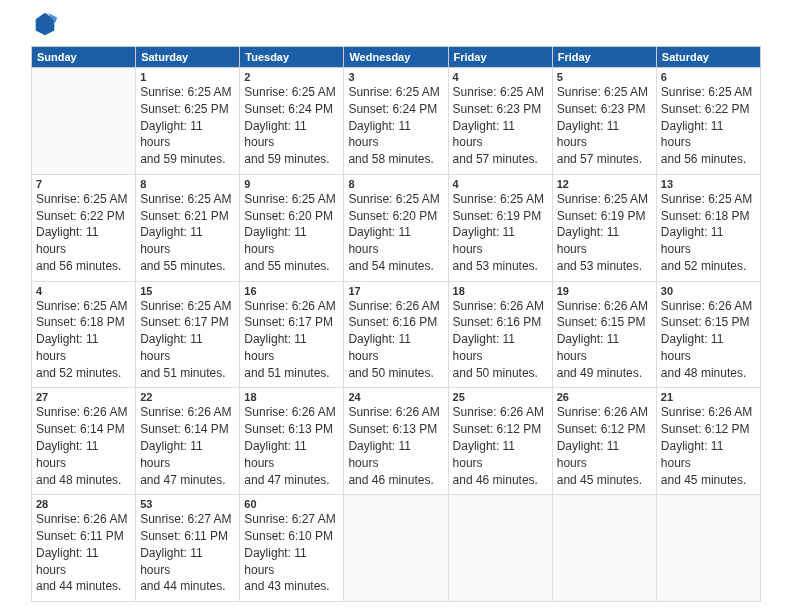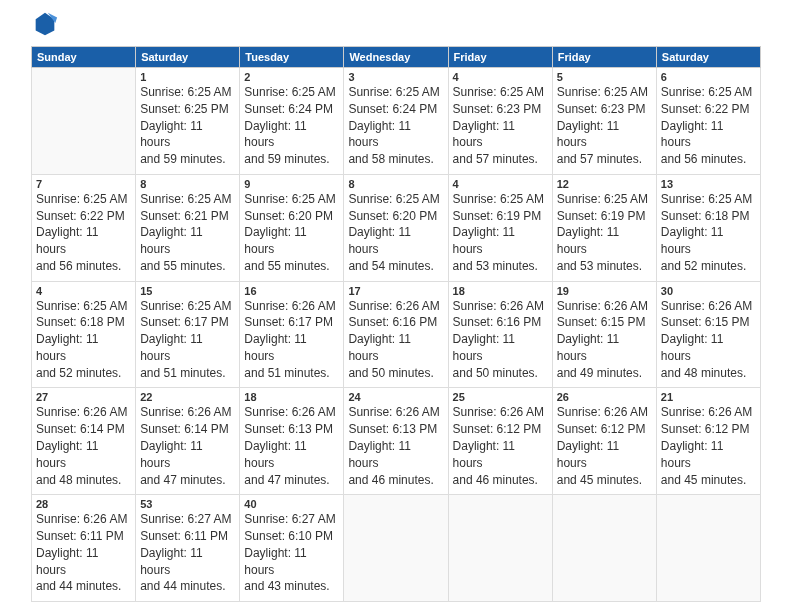--- a/index.html
+++ b/index.html
@@ -245,21 +245,21 @@
         <tr>
           <td>
             <span class="day-number">28</span>
             <div class="cell-info">Sunrise: 6:26 AM<br>Sunset: 6:11 PM<br>Daylight: 11 hours<br>and 44 minutes.</div>
           </td>
           <td>
             <span class="day-number">53</span>
             <div class="cell-info">Sunrise: 6:27 AM<br>Sunset: 6:11 PM<br>Daylight: 11 hours<br>and 44 minutes.</div>
           </td>
           <td>
-            <span class="day-number">40</span>
+            <span class="day-number">60</span>
             <div class="cell-info">Sunrise: 6:27 AM<br>Sunset: 6:10 PM<br>Daylight: 11 hours<br>and 43 minutes.</div>
           </td>
           <td class="empty-cell"></td>
           <td class="empty-cell"></td>
           <td class="empty-cell"></td>
           <td class="empty-cell"></td>
         </tr>
       </tbody>
   </table>
 </div>

